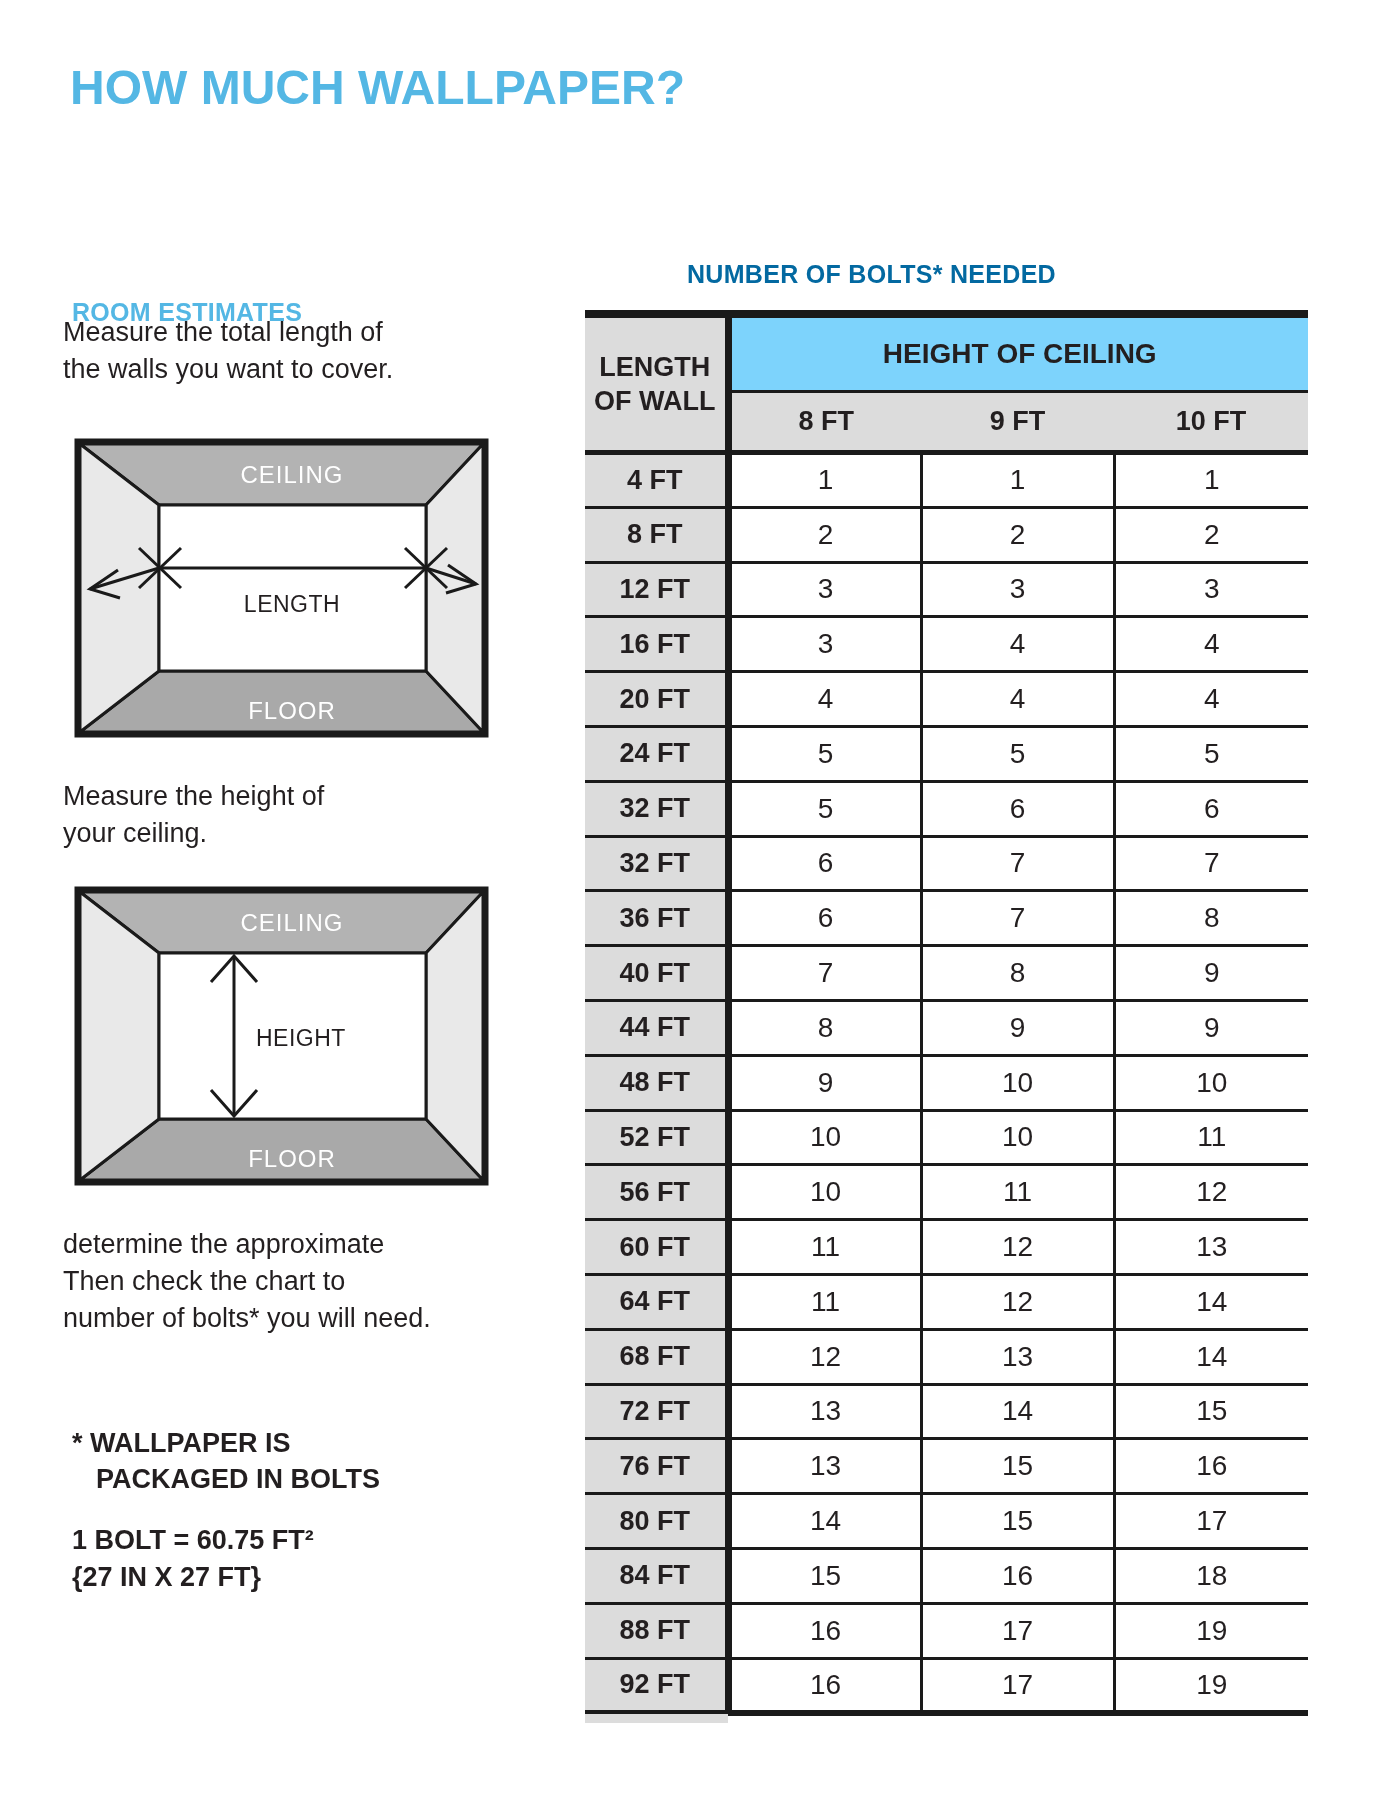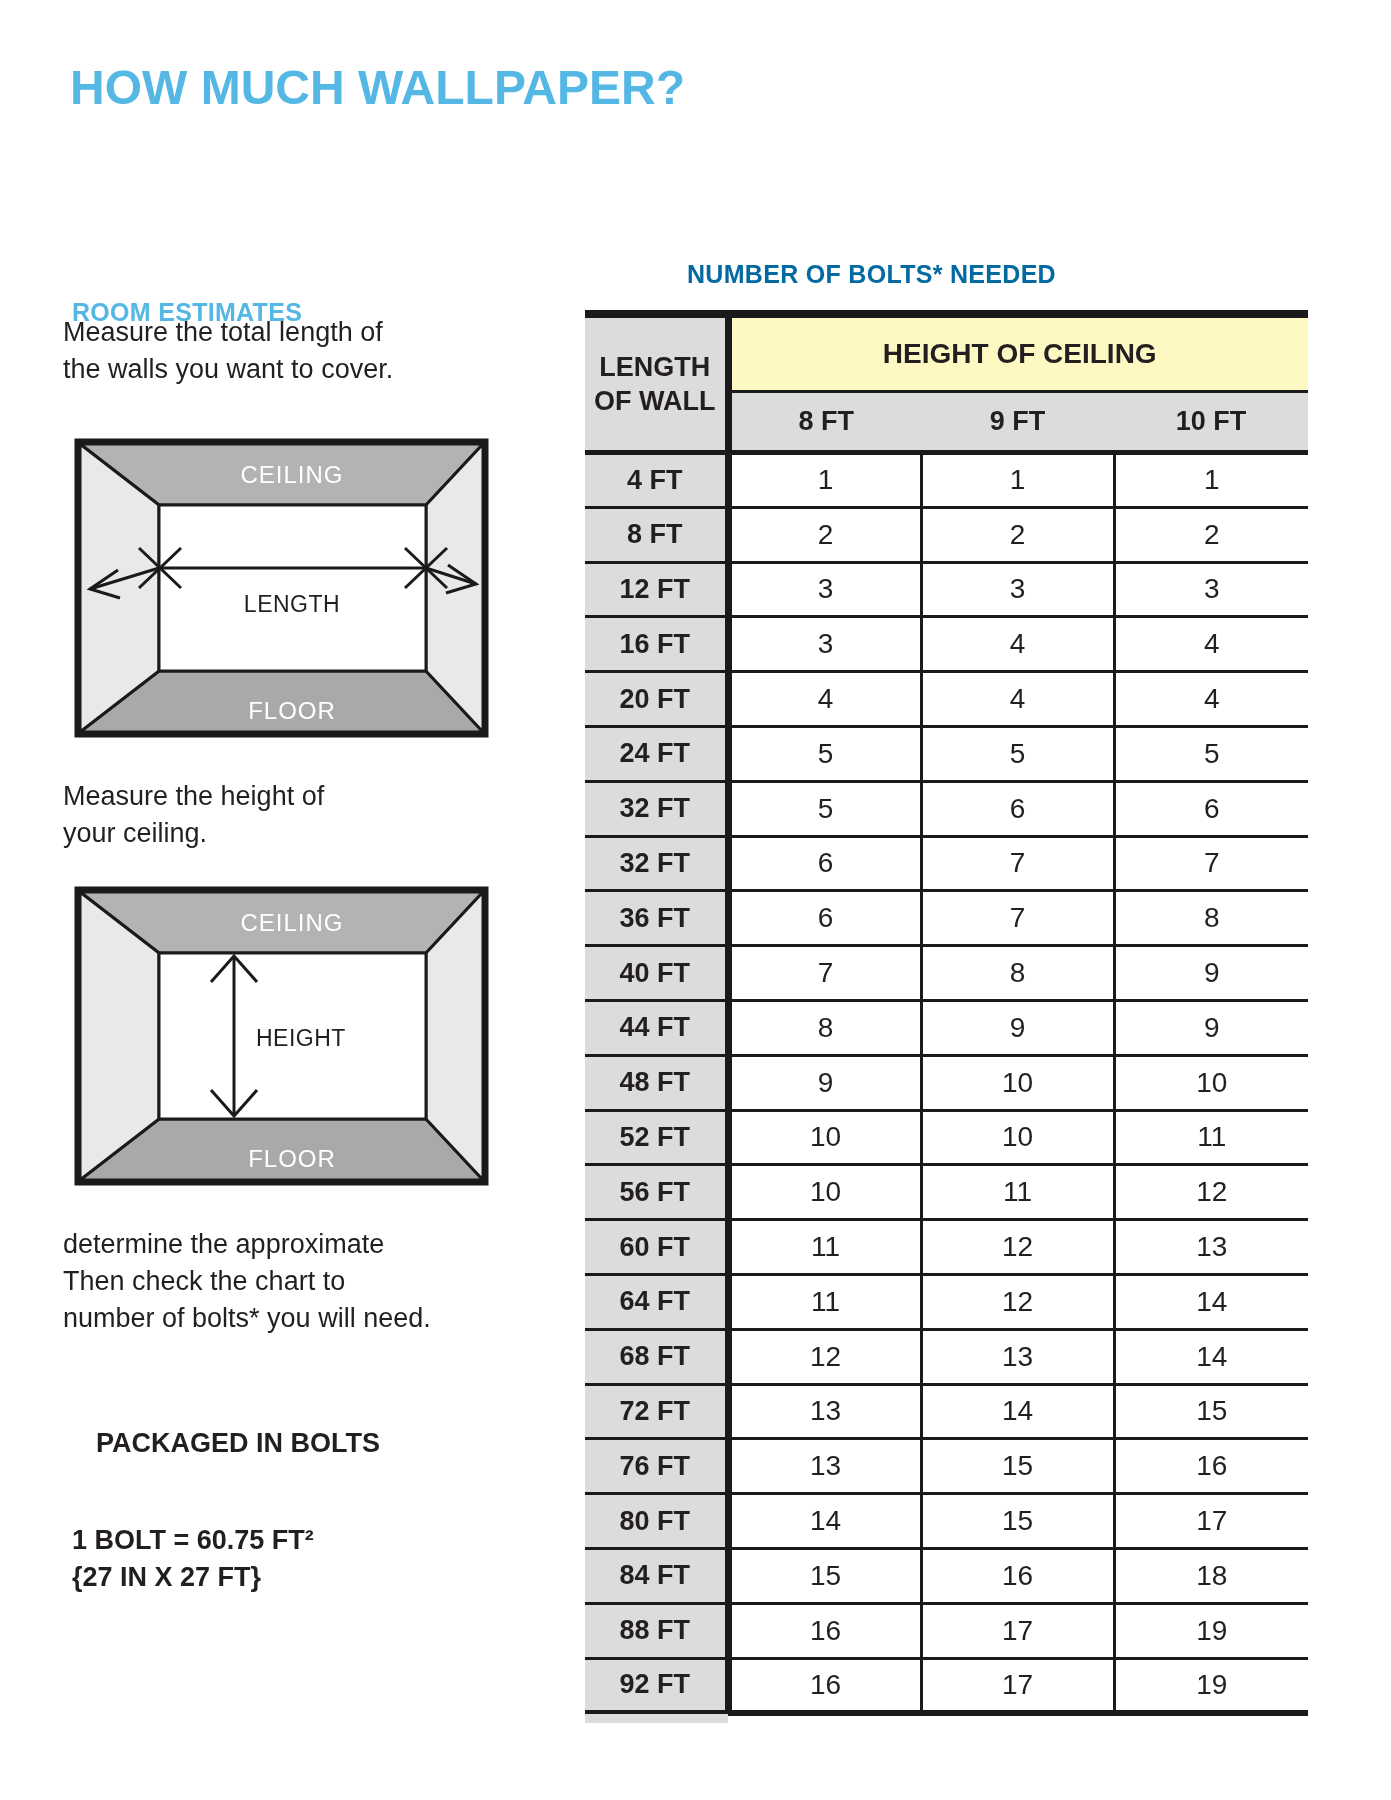--- a/index.html
+++ b/index.html
@@ -38,21 +38,21 @@
   table.bolt-table {
     border-collapse:collapse; table-layout:fixed; width:723px;
     border-top:8px solid #1a1a1a; border-bottom:6px solid #1a1a1a;
   }
   table.bolt-table td { padding:0; text-align:center; vertical-align:middle; }
   td.corner-header {
     background:#dcdcdc; font-weight:bold; font-size:27px; line-height:34px;
     border-right:7px solid #1a1a1a; border-bottom:5px solid #1a1a1a;
   }
   td.group-header {
-    background:#fef9c3; font-weight:bold; font-size:28px; height:72px;
+    background:#7dd3fc; font-weight:bold; font-size:28px; height:72px;
     border-bottom:3px solid #1a1a1a;
   }
   td.sub-header {
     background:#dcdcdc; font-weight:bold; font-size:27px; height:57px;
     border-bottom:5px solid #1a1a1a;
   }
   td.rowlabel {
     background:#dcdcdc; font-weight:bold; font-size:27px;
     border-top:3px solid #1a1a1a; border-right:7px solid #1a1a1a;
   }
@@ -123,20 +123,21 @@
     <text x="182" y="160" text-anchor="start" font-size="23" letter-spacing="0.5" fill="#231f20">HEIGHT</text>
   </svg>
 
   <div class="body-text" id="instruction-3">
     <div>determine the approximate</div>
     <div>Then check the chart to</div>
     <div>number of bolts* you will need.</div>
   </div>
 
   <div class="footnote">
+    <div>* WALLPAPER IS</div>
     <div class="indent">PACKAGED IN BOLTS</div>
   </div>
 
   <div class="bolt-spec">
     <div>1 BOLT = 60.75 FT²</div>
     <div>{27 IN X 27 FT}</div>
   </div>
 
   <div class="table-heading">NUMBER OF BOLTS* NEEDED</div>
 

